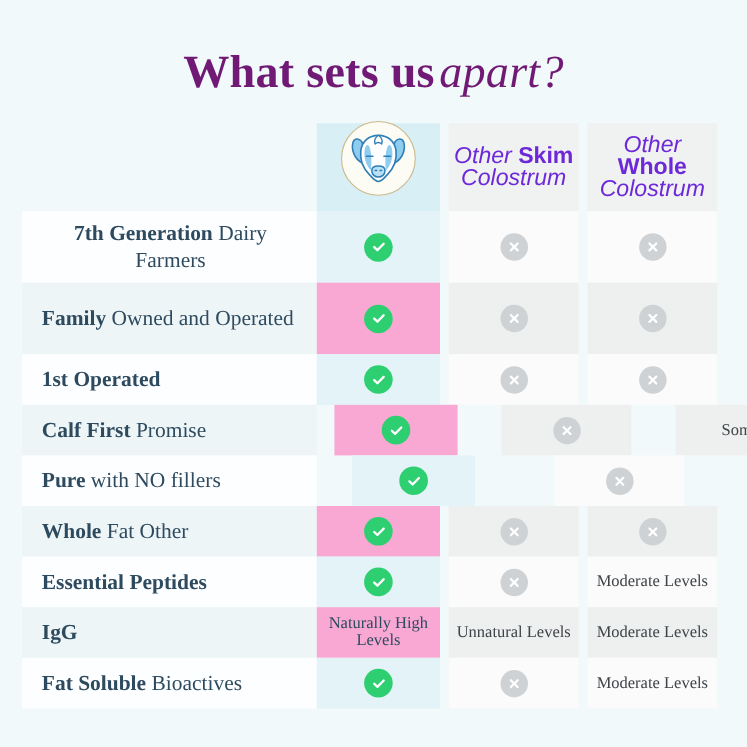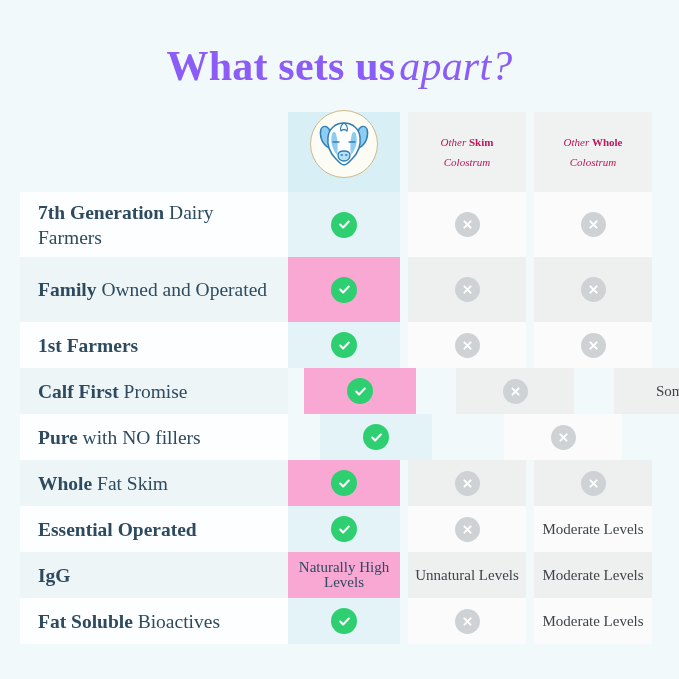--- a/index.html
+++ b/index.html
@@ -23,21 +23,21 @@
   
   .title {
     position: absolute;
     top: 40px;
     left: 0;
     width: 679px;
     text-align: center;
     font-family: "Liberation Serif", serif;
     font-size: 42px;
     line-height: 52px;
-    color: #8b5cf6;
+    color: #701a75;
     letter-spacing: 0.2px;
     white-space: nowrap;
   }
   .title .t-bold {
     font-weight: bold;
   }
   .title .t-italic {
     font-style: italic;
     font-weight: normal;
     padding-left: 4px;
@@ -117,24 +117,24 @@
   }
   .header-row .cell-label { background: transparent; }
   .header-row .col-brand {
     background: #d9eff6;
     position: relative;
   }
   .header-row .col-other {
     background: #f0f1f1;
   }
   .head-text {
-    font-family: Liberation Serif, serif;
-    font-size: 11px;
+    font-family: Liberation Sans, sans-serif;
+    font-size: 21px;
     line-height: 20px;
-    color: #be185d;
+    color: #6d28d9;
     font-style: italic;
   }
   .head-text .hb {
     font-weight: bold;
     font-style: normal;
   }
 
   
   .logo-wrap {
     position: absolute;
@@ -244,21 +244,21 @@
       <div class="col-gap"></div>
       <div class="cell col-other">
         <div class="head-text">
           <span>Other </span><span class="hb">Whole</span><br>
           <span>Colostrum</span>
         </div>
       </div>
     </div>
 
     <div id="rows-container">
-        <div class="row band-light" style="height: 65px;">
+        <div class="row band-light" style="height: 65px; text-align: center;">
           <div class="cell-label">
             <span><span class="lb">7th Generation</span><span class="lr"> Dairy Farmers</span></span>
           </div>
           <div class="cell col-brand">
             <div class="icon-check">
               <svg width="15" height="15" viewBox="0 0 15 15">
                 <path d="M3.2 7.6 L6.1 10.4 L11.8 4.6" fill="none" stroke="#ffffff" stroke-width="2.1" stroke-linecap="round" stroke-linejoin="round"></path>
               </svg>
             </div>
           </div>
@@ -302,21 +302,21 @@
           <div class="cell col-other">
             <div class="icon-cross">
               <svg width="13" height="13" viewBox="0 0 13 13">
                 <path d="M3.4 3.4 L9.6 9.6 M9.6 3.4 L3.4 9.6" fill="none" stroke="#ffffff" stroke-width="2" stroke-linecap="round"></path>
               </svg>
             </div>
           </div>
         </div>
         <div class="row band-light" style="height: 46px;">
           <div class="cell-label">
-            <span><span class="lb">1st Farmers</span><span class="lr"></span></span>
+            <span><span class="lb">1st Operated</span><span class="lr"></span></span>
           </div>
           <div class="cell col-brand">
             <div class="icon-check">
               <svg width="15" height="15" viewBox="0 0 15 15">
                 <path d="M3.2 7.6 L6.1 10.4 L11.8 4.6" fill="none" stroke="#ffffff" stroke-width="2.1" stroke-linecap="round" stroke-linejoin="round"></path>
               </svg>
             </div>
           </div>
           <div class="col-gap"></div>
           <div class="cell col-other">
@@ -382,21 +382,21 @@
           <div class="cell col-other">
             <div class="icon-cross">
               <svg width="13" height="13" viewBox="0 0 13 13">
                 <path d="M3.4 3.4 L9.6 9.6 M9.6 3.4 L3.4 9.6" fill="none" stroke="#ffffff" stroke-width="2" stroke-linecap="round"></path>
               </svg>
             </div>
           </div>
         </div>
         <div class="row band-dark" style="height: 46px;">
           <div class="cell-label">
-            <span><span class="lb">Whole</span><span class="lr"> Fat Skim</span></span>
+            <span><span class="lb">Whole</span><span class="lr"> Fat Other</span></span>
           </div>
           <div class="cell col-brand">
             <div class="icon-check">
               <svg width="15" height="15" viewBox="0 0 15 15">
                 <path d="M3.2 7.6 L6.1 10.4 L11.8 4.6" fill="none" stroke="#ffffff" stroke-width="2.1" stroke-linecap="round" stroke-linejoin="round"></path>
               </svg>
             </div>
           </div>
           <div class="col-gap"></div>
           <div class="cell col-other">
@@ -410,21 +410,21 @@
           <div class="cell col-other">
             <div class="icon-cross">
               <svg width="13" height="13" viewBox="0 0 13 13">
                 <path d="M3.4 3.4 L9.6 9.6 M9.6 3.4 L3.4 9.6" fill="none" stroke="#ffffff" stroke-width="2" stroke-linecap="round"></path>
               </svg>
             </div>
           </div>
         </div>
         <div class="row band-light" style="height: 46px;">
           <div class="cell-label">
-            <span><span class="lb">Essential Operated</span><span class="lr"></span></span>
+            <span><span class="lb">Essential Peptides</span><span class="lr"></span></span>
           </div>
           <div class="cell col-brand">
             <div class="icon-check">
               <svg width="15" height="15" viewBox="0 0 15 15">
                 <path d="M3.2 7.6 L6.1 10.4 L11.8 4.6" fill="none" stroke="#ffffff" stroke-width="2.1" stroke-linecap="round" stroke-linejoin="round"></path>
               </svg>
             </div>
           </div>
           <div class="col-gap"></div>
           <div class="cell col-other">

